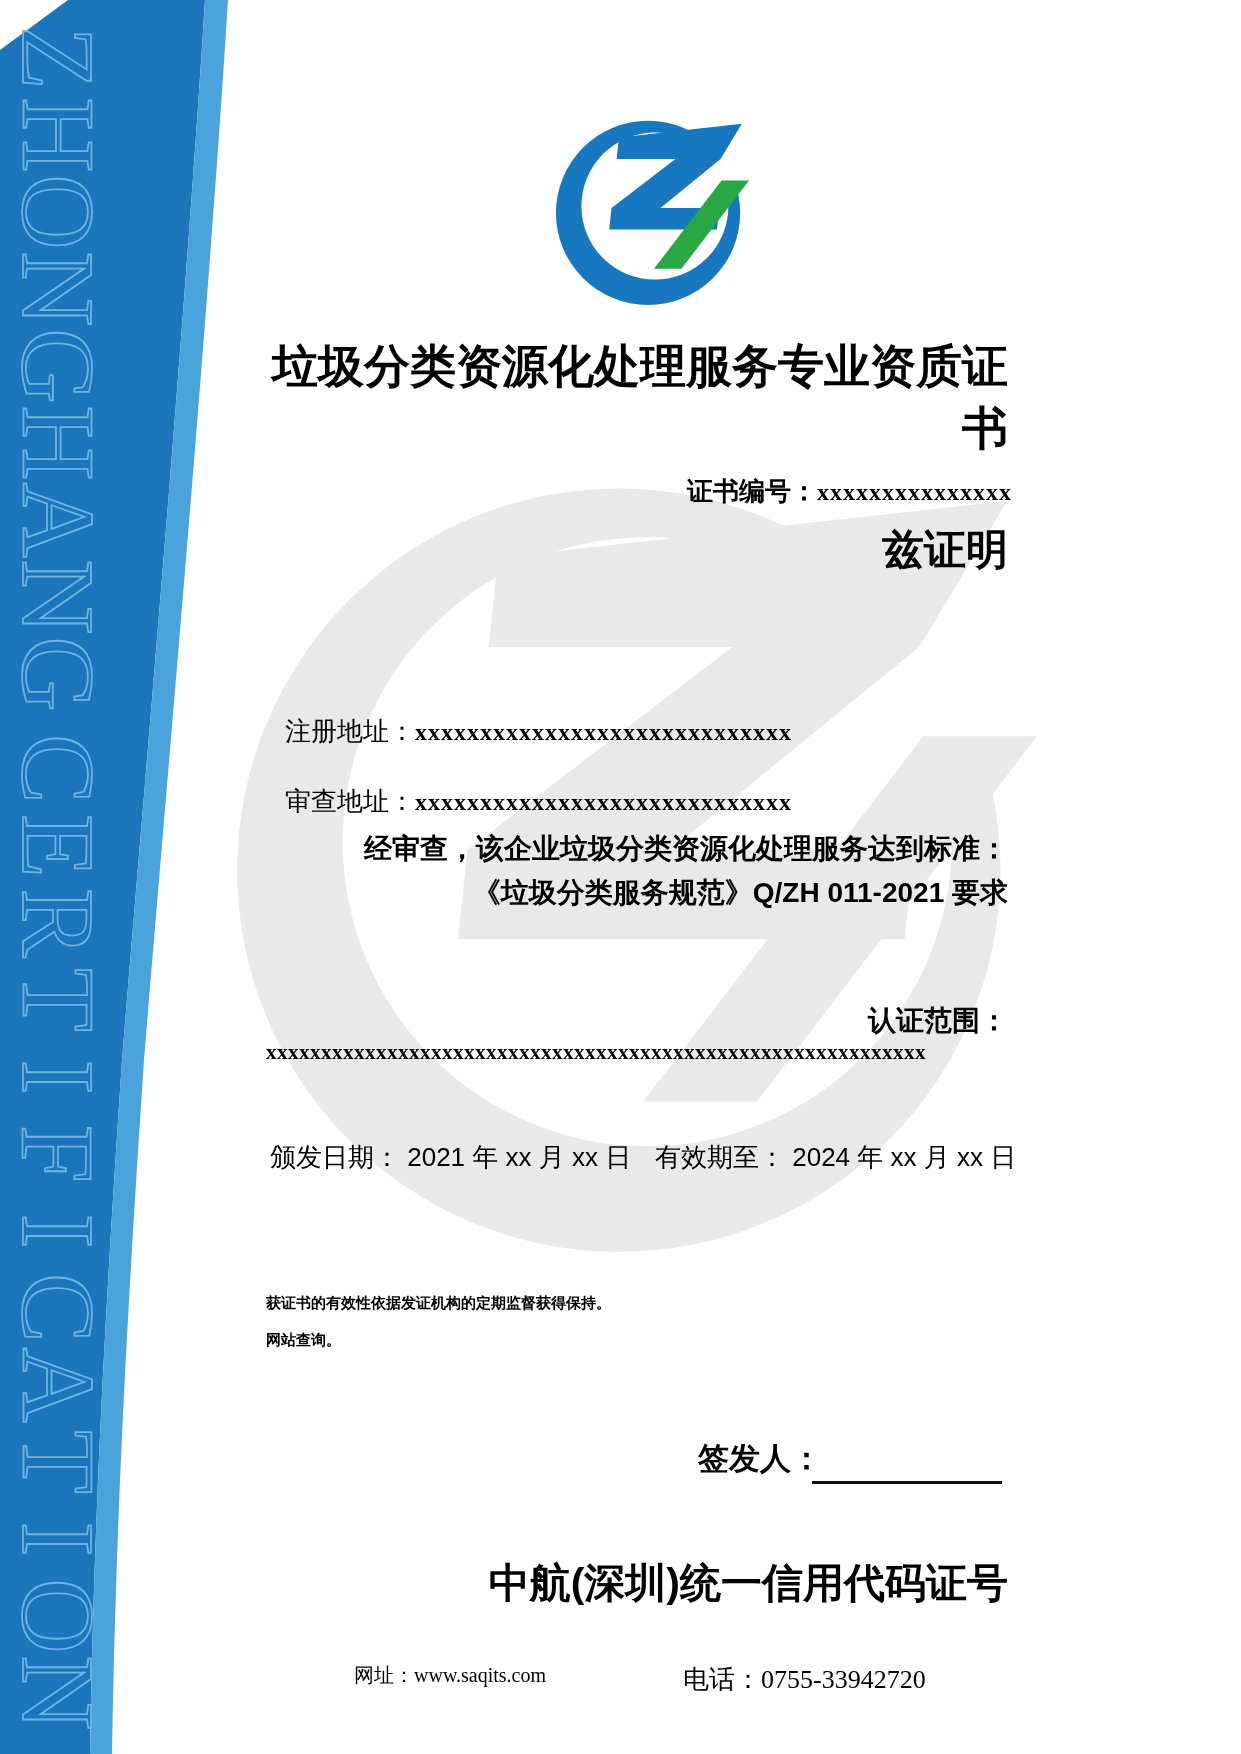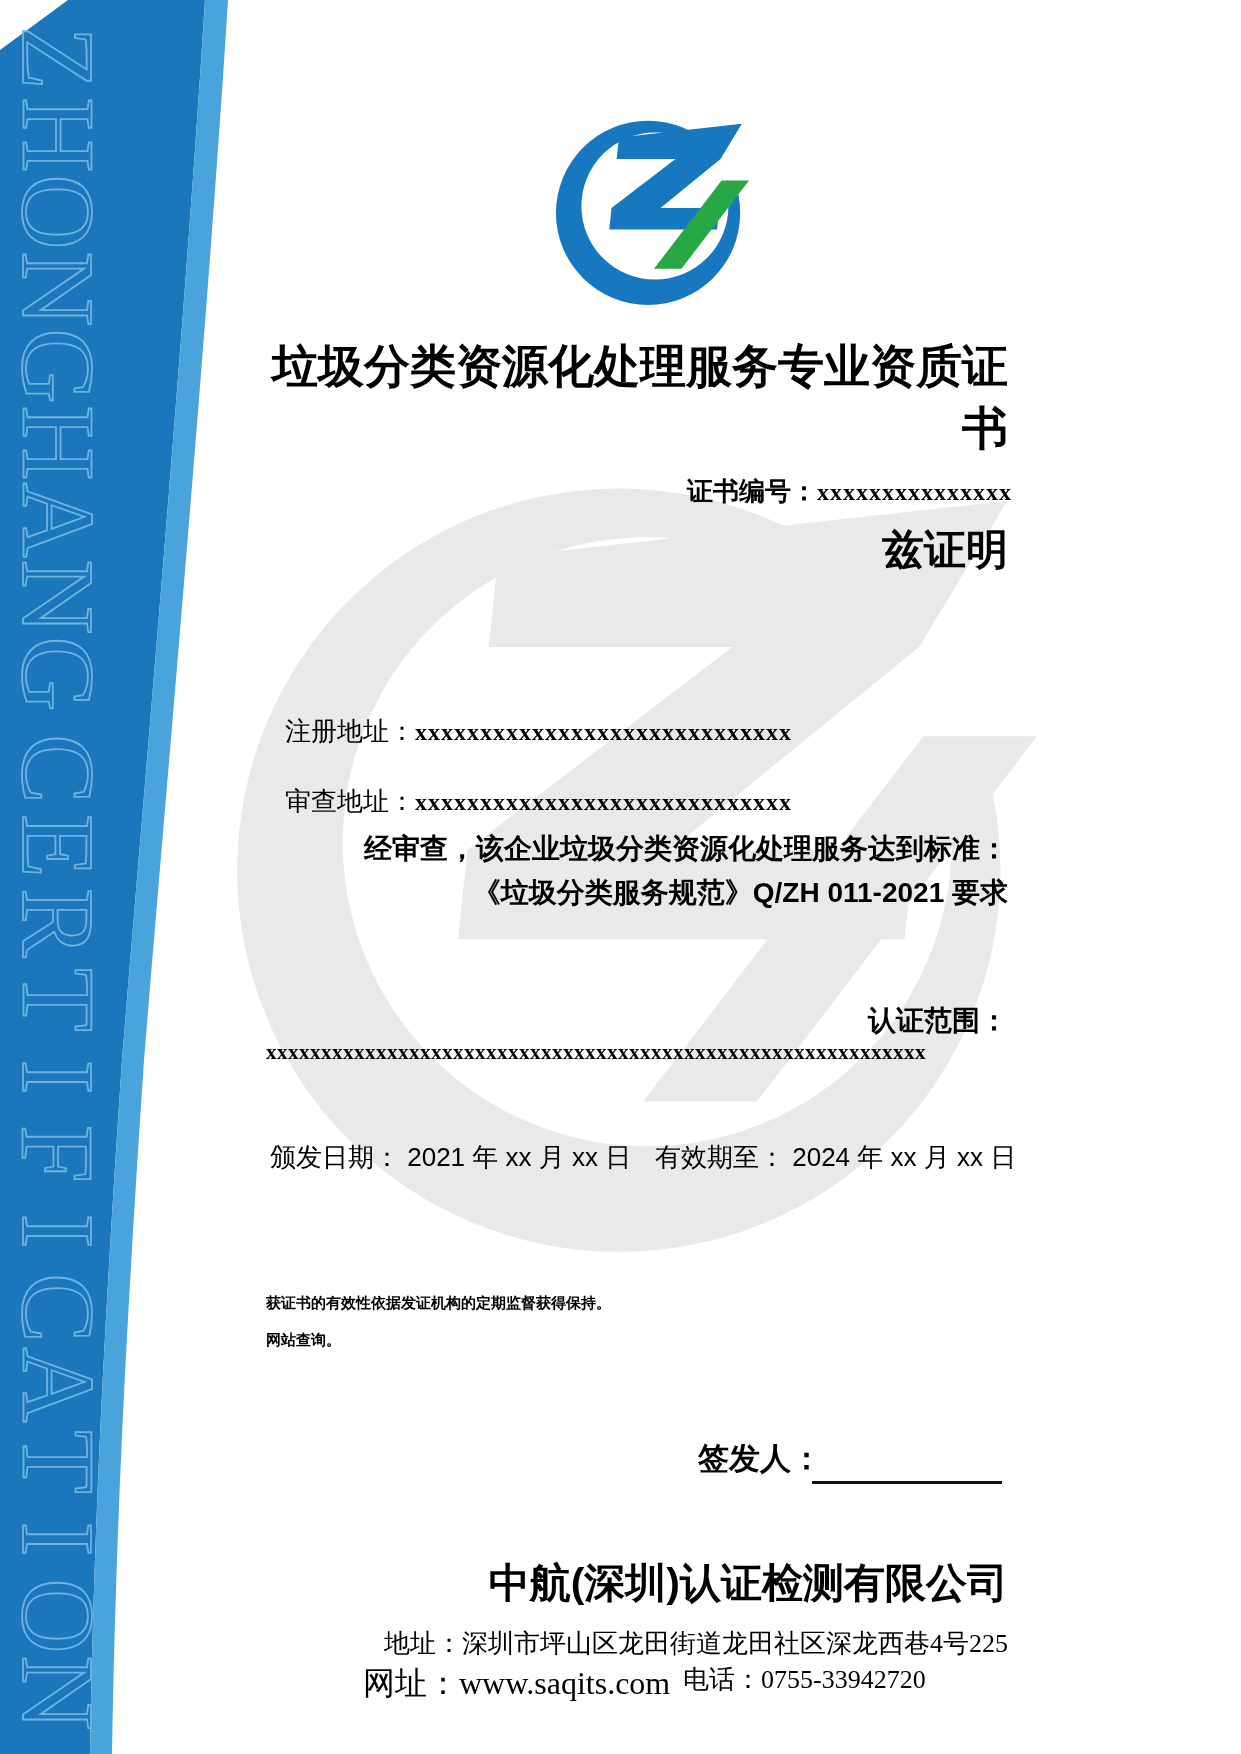--- a/index.html
+++ b/index.html
@@ -53,21 +53,21 @@
   .standard{top:874px;font-size:28px;font-weight:600;}
   .scope-label{top:1002px;font-size:28px;font-weight:600;}
   .scope-value{top:1040px;left:266px;width:760px;font-size:21px;}
   .date-issue{top:1140px;left:270px;font-size:26px;font-weight:500;}
   .date-valid{top:1140px;left:655px;font-size:26px;font-weight:500;}
   .notes{top:1284px;left:266px;width:756px;font-size:15px;line-height:37px;font-weight:700;}
   .issuer{top:1438px;left:698px;font-size:31px;font-weight:600;}
   .sig-line{top:1481px;left:812px;width:190px;height:3px;background:#111;}
   .org{top:1556px;font-size:41px;font-weight:700;}
   .org-addr{top:1626px;font-size:26px;font-family:"Liberation Serif", serif;}
-  .org-web{top:1662px;left:363px;font-size:32px;font-family:"Liberation Serif", serif;}
+  .org-web{top:1662px;left:354px;font-size:20px;font-family:"Liberation Serif", serif;}
   .org-phone{top:1662px;left:683px;font-size:26px;font-family:"Liberation Serif", serif;}
   .ph{
     font-family:"Liberation Serif", serif;
     font-weight:700;
     letter-spacing:1px;
   }
   .cert-row .ph{font-size:24px;}
   .company .ph{font-size:36px;}
   .info-row .ph{font-size:24px;}
   .scope-value .ph{font-size:21px;letter-spacing:0.5px;}
@@ -166,18 +166,17 @@
   </div>
 
   <div class="abs notes">
     <div>获证书的有效性依据发证机构的定期监督获得保持。</div>
     <div>网站查询。</div>
   </div>
 
   <div class="abs issuer">签发人：</div>
   <div class="abs sig-line"></div>
 
-  <div class="abs center-col org">中航(深圳)认证检测有限公司</div>
-  <div class="abs center-col org-addr">地址：深圳市坪山区龙田街道龙田社区深龙西巷4号225</div>
+  <div class="abs center-col org">中航(深圳)统一信用代码证号</div>
   <div class="abs org-web">网址：www.saqits.com</div>
   <div class="abs org-phone">电话：0755-33942720</div>
 
 </div>
 
 </body></html>

